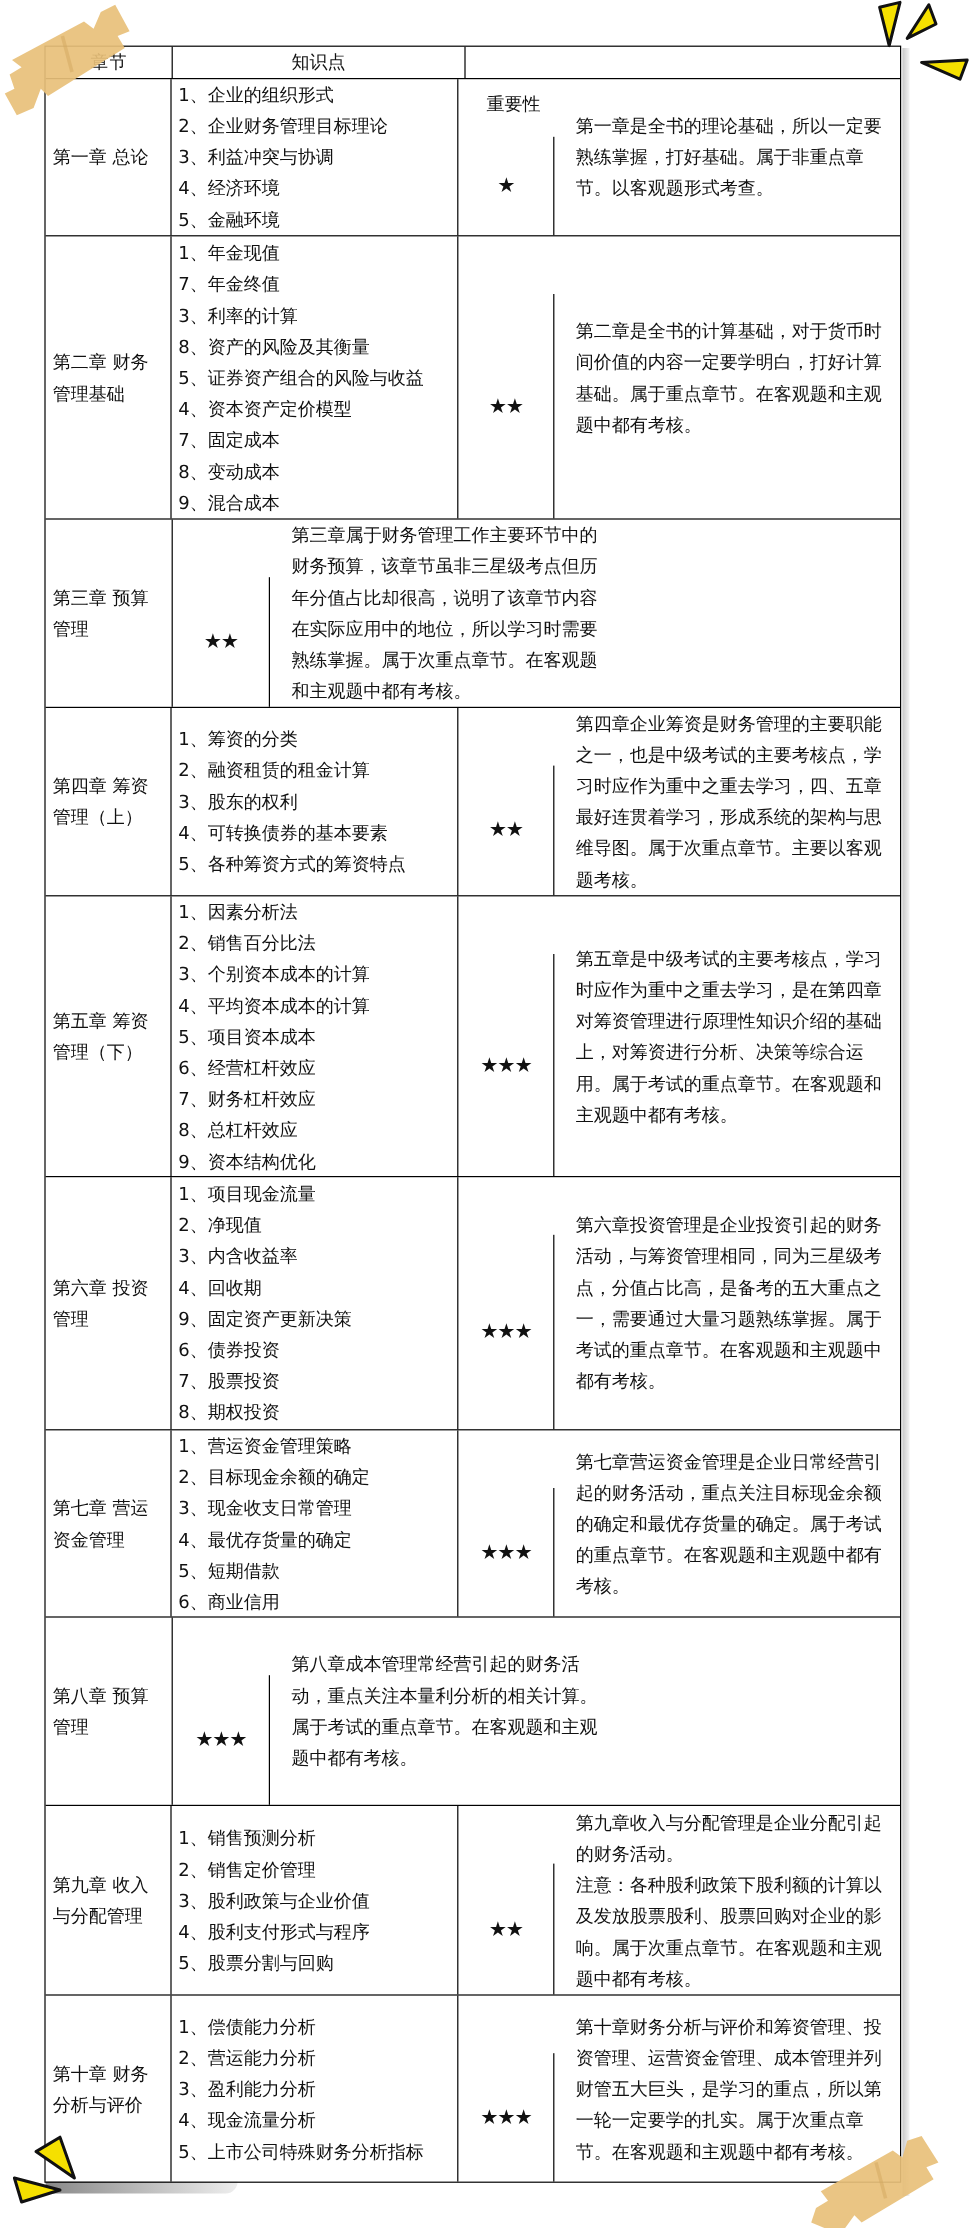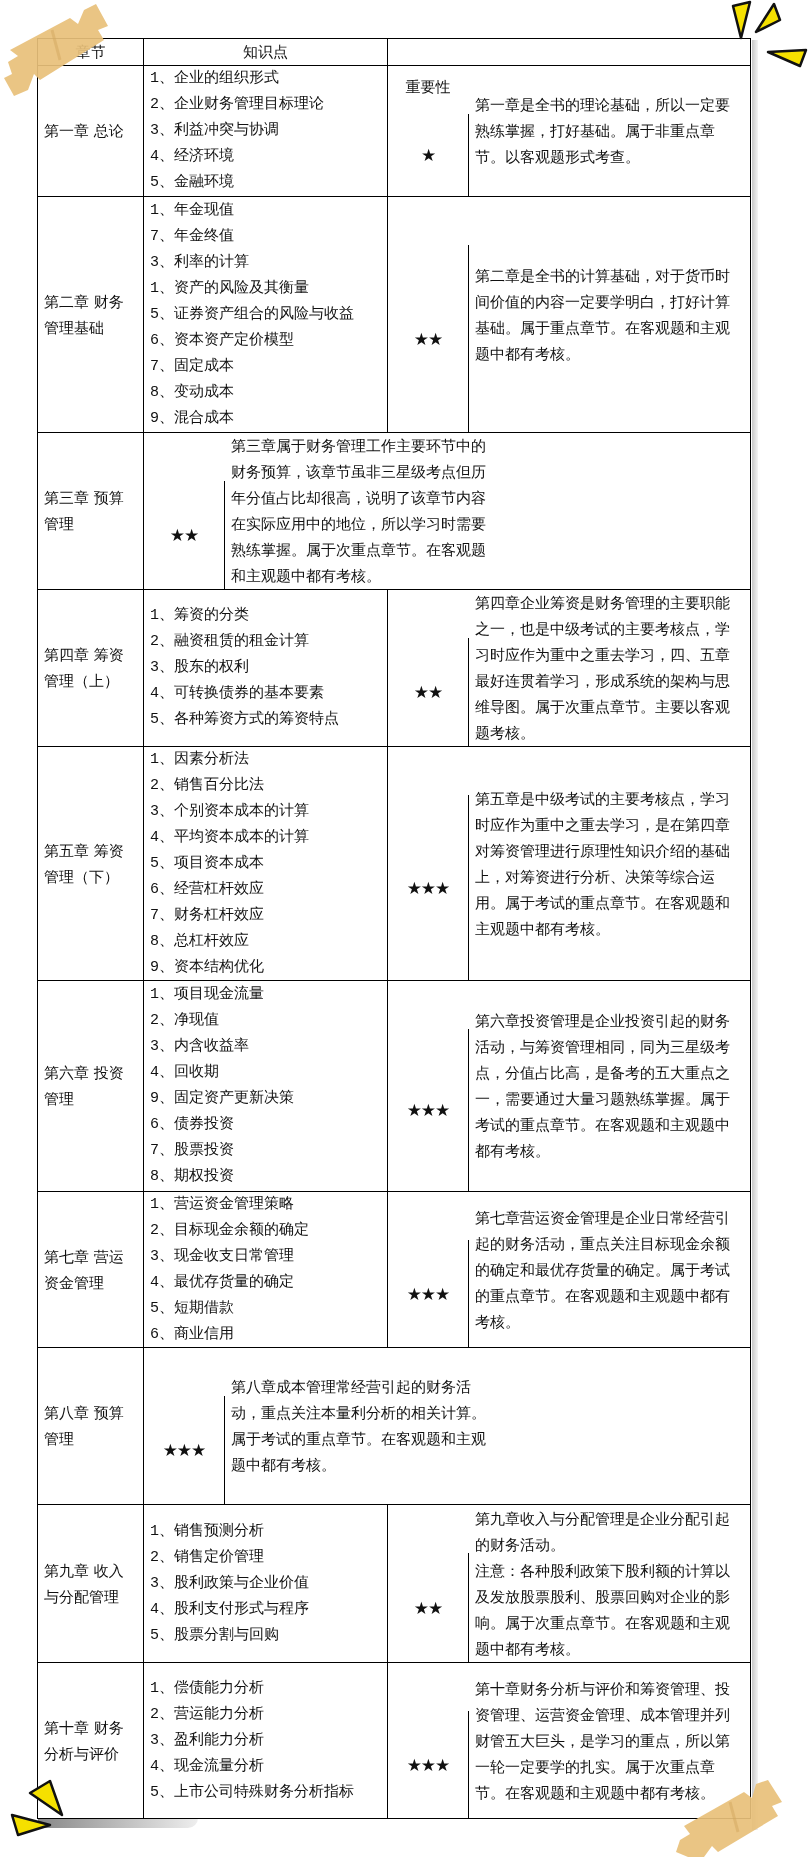--- a/index.html
+++ b/index.html
@@ -7,23 +7,23 @@
          font-family:"DejaVu Sans","Liberation Sans",sans-serif; color:#111; }
   .table { position:absolute; left:37px; top:38px; width:714px; border:1.5px solid #000; box-sizing:border-box; }
   .row { display:flex; border-top:1.5px solid #000; box-sizing:border-box; }
   .row.header { border-top:none; height:26px; }
   .cell { box-sizing:border-box; display:flex; align-items:center; font-size:15px; line-height:26px; }
   .c1 { width:106px; border-right:1.5px solid #000; padding-left:6px; padding-right:16px; }
   .c2 { width:244px; border-right:1.5px solid #000; padding-left:6px; }
   .c3 { width:81px; border-right:1.5px solid #000; justify-content:center;margin-top:48px; }
   .c4 { width:281px; padding-left:6px; padding-right:6px; }
   .header .cell { justify-content:center; padding:0; font-size:15px; }
-  .list { display:flex; flex-direction:column;font-family:Liberation Mono, monospace; }
+  .list { display:flex; flex-direction:column; }
   .stars { font-size:17px; letter-spacing:-1px; }
-  .tip { white-space:pre-wrap; }
+  .tip { white-space:pre-wrap;margin-left:12px; }
   .shadow-right { position:absolute; left:752px; top:40px; width:6px; height:1790px;
      background:linear-gradient(to right,#c8c8c8,#f4f4f4); }
   .shadow-bottom { position:absolute; left:38px; top:1818px; width:160px; height:10px;
      background:linear-gradient(to right,#888,#eee); border-radius:0 0 10px 0; }
   .deco { position:absolute; }
 </style>
 </head>
 <body>
 
 <div class="shadow-right"></div>
@@ -50,23 +50,23 @@
         <div class="cell c3 stars">★</div>
         <div class="cell c4 tip">第一章是全书的理论基础，所以一定要熟练掌握，打好基础。属于非重点章节。以客观题形式考查。</div>
       </div>
       <div class="row" style="height: 236px;">
         <div class="cell c1">第二章 财务管理基础</div>
         <div class="cell c2">
           <div class="list">
             <span>1、年金现值</span>
             <span>7、年金终值</span>
             <span>3、利率的计算</span>
-            <span>1、资产的风险及其衡量</span>
+            <span>8、资产的风险及其衡量</span>
             <span>5、证券资产组合的风险与收益</span>
-            <span>6、资本资产定价模型</span>
+            <span>4、资本资产定价模型</span>
             <span>7、固定成本</span>
             <span>8、变动成本</span>
             <span>9、混合成本</span>
           </div>
         </div>
         <div class="cell c3 stars">★★</div>
         <div class="cell c4 tip">第二章是全书的计算基础，对于货币时间价值的内容一定要学明白，打好计算基础。属于重点章节。在客观题和主观题中都有考核。</div>
       </div>
       <div class="row" style="height: 157px;">
         <div class="cell c1">第三章 预算管理</div>

